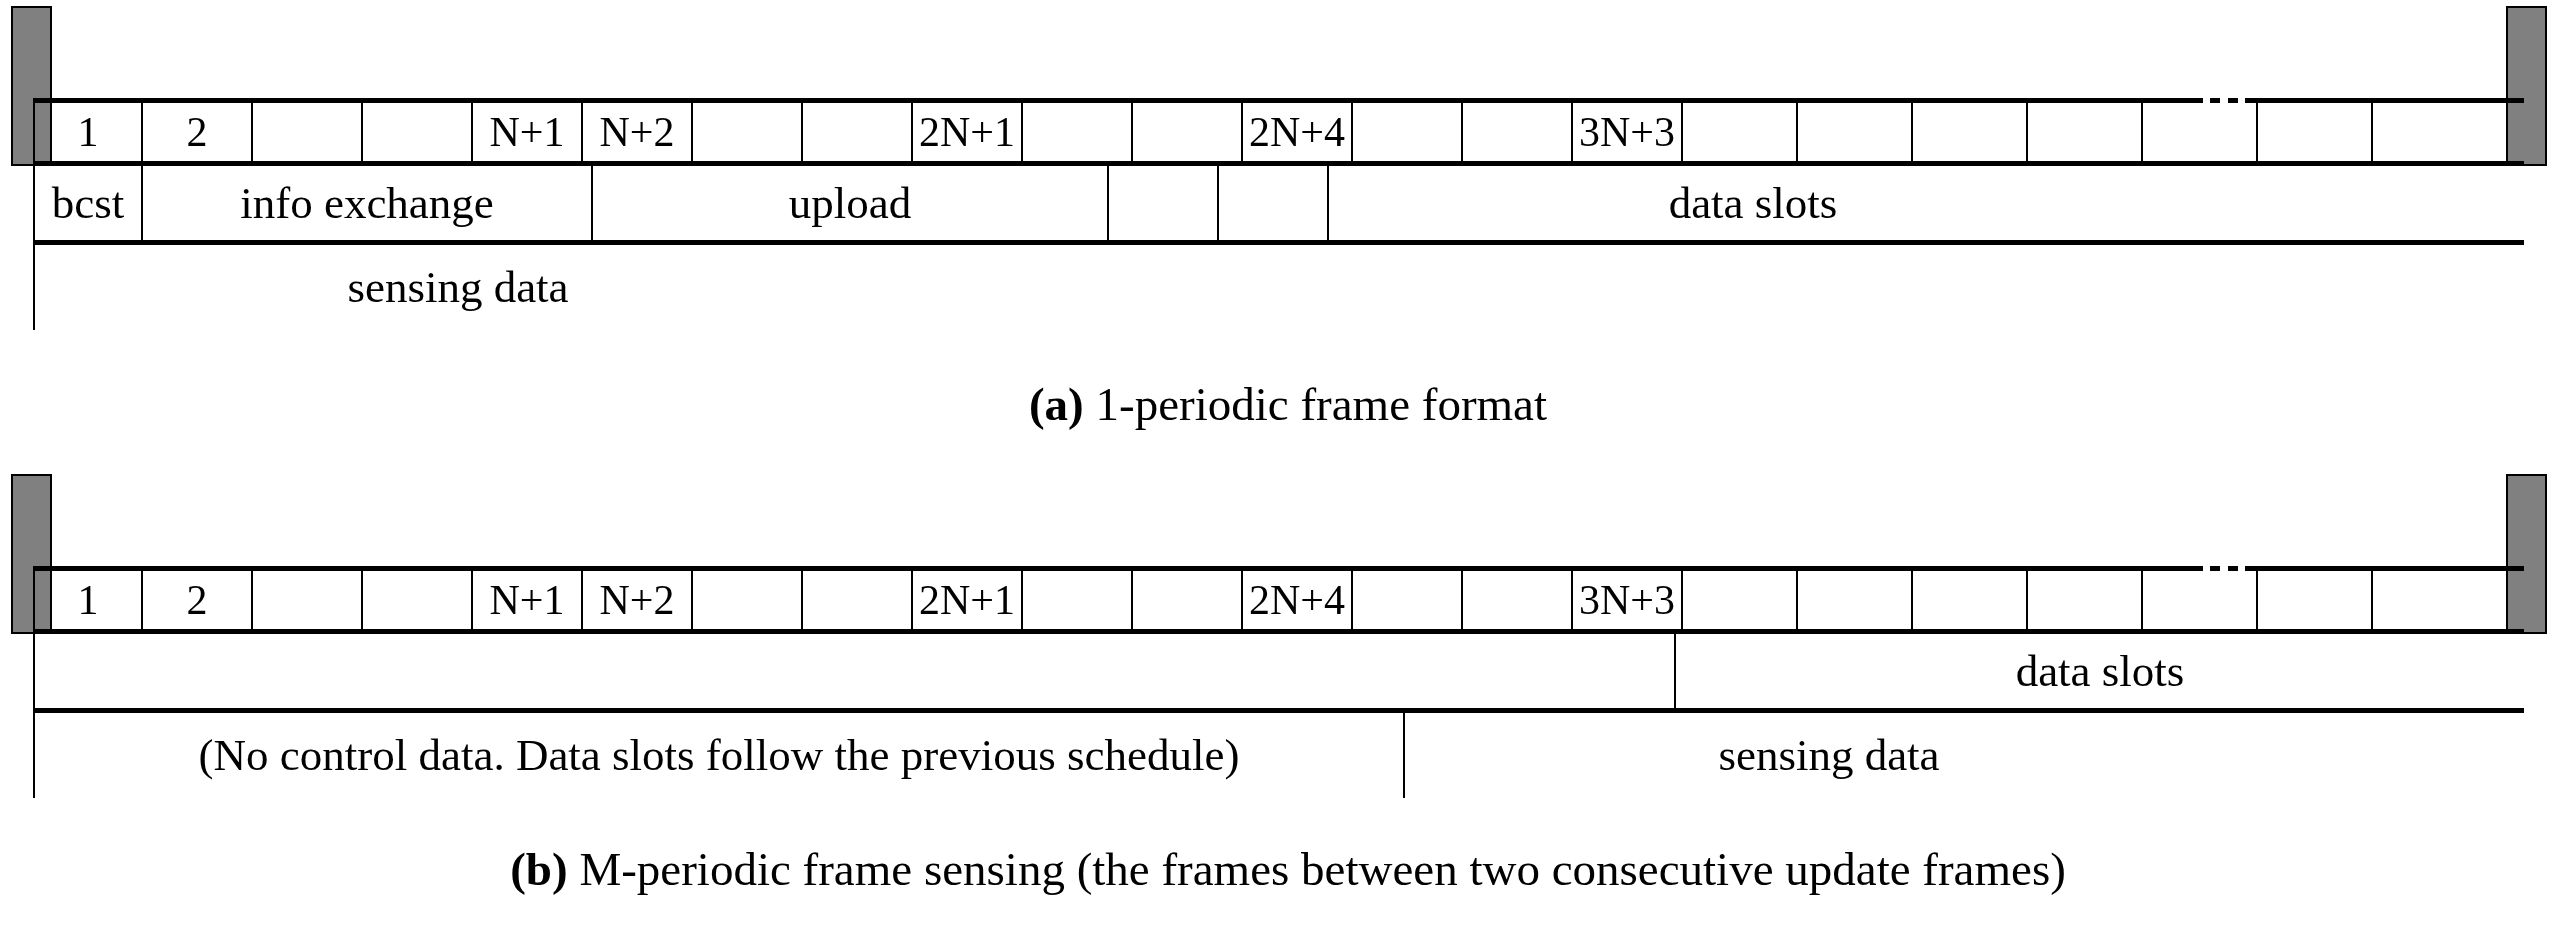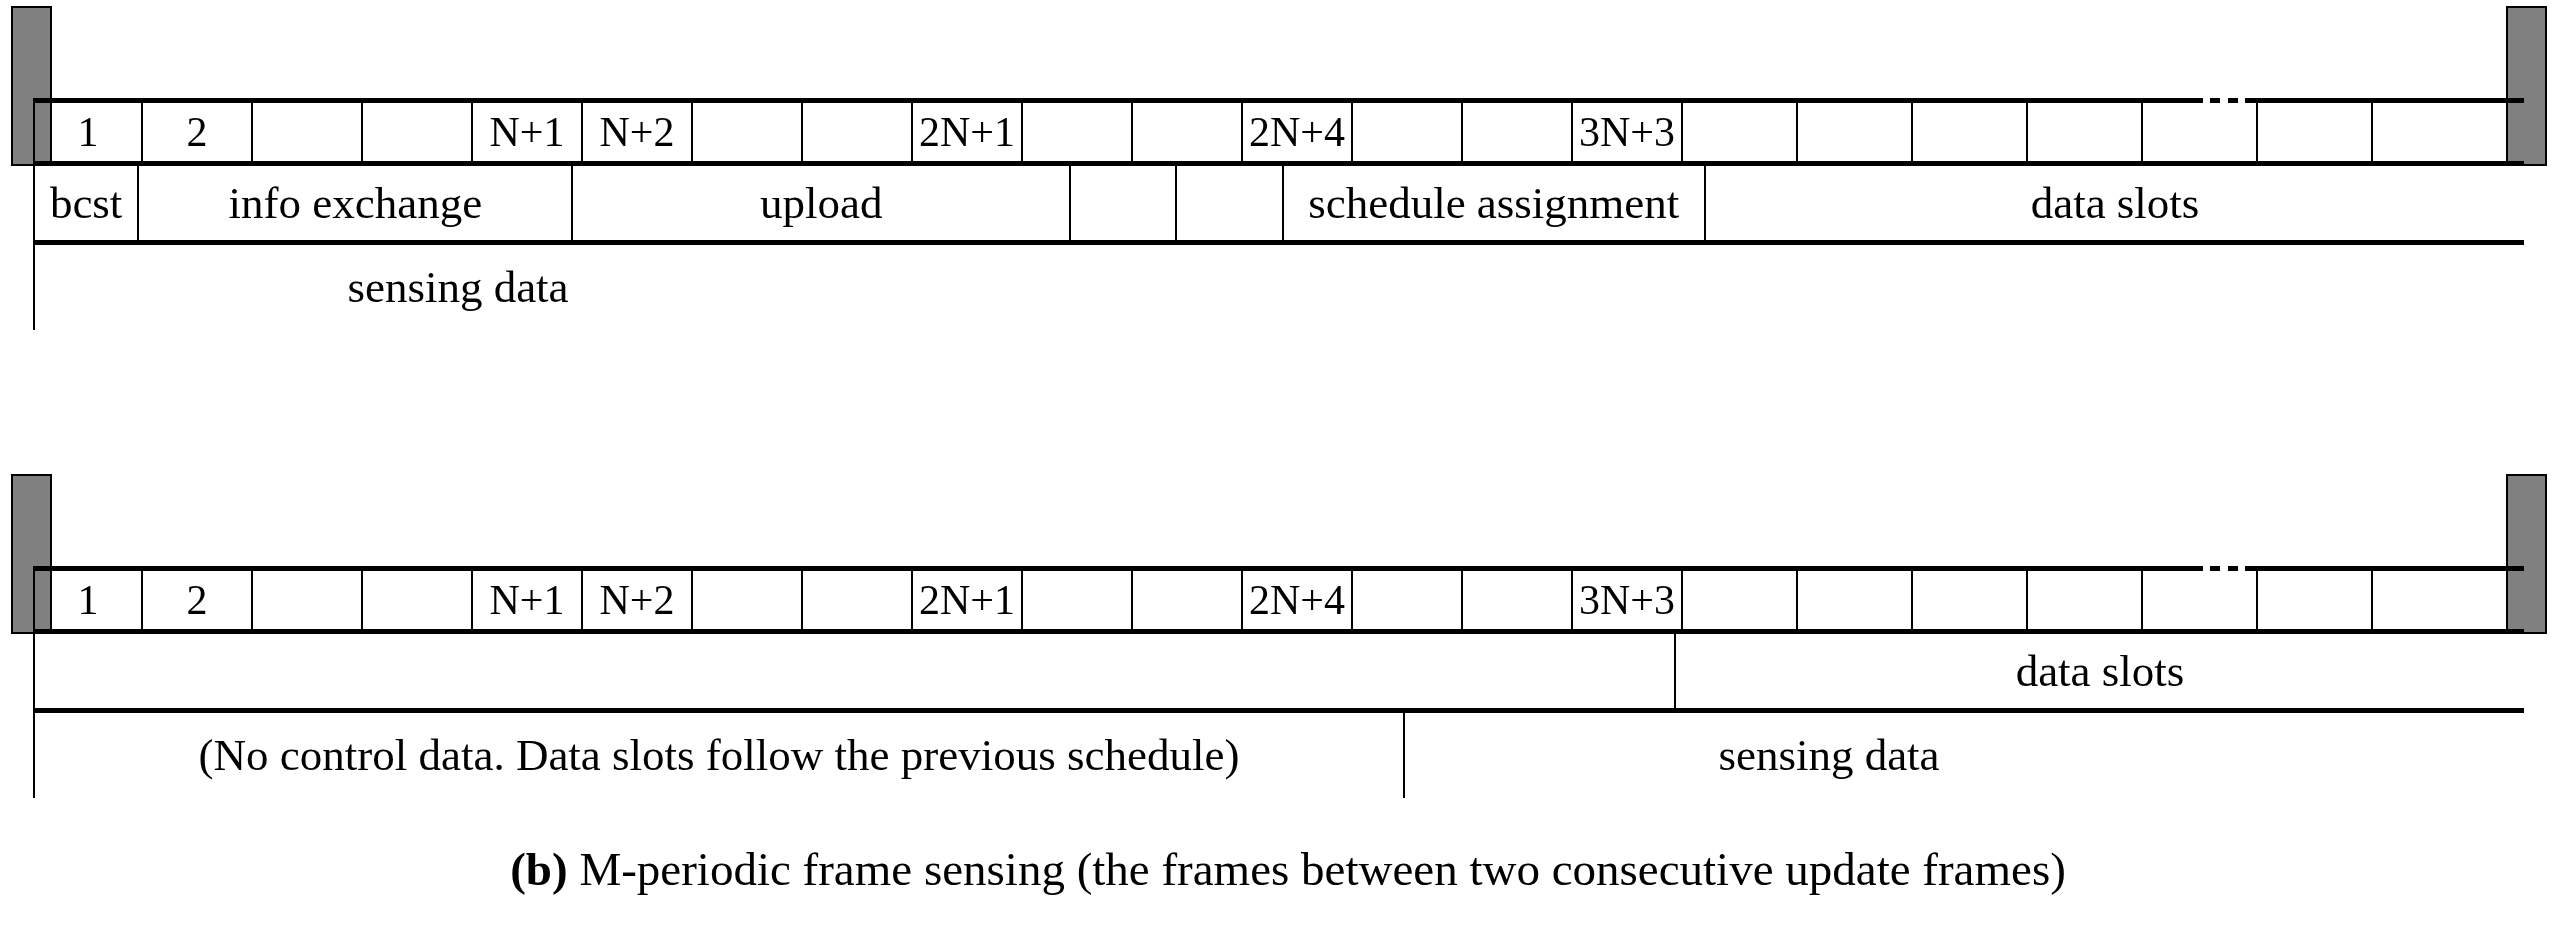--- a/index.html
+++ b/index.html
@@ -143,28 +143,30 @@
         <i></i>
         <i></i>
     </div>
 
     <div class="row labelrow" style="left:33px; top:166px; width:2491px; height:79px;">
       <div class="cell" style="width:110px">bcst</div>
       <div class="cell" style="width:450px">info exchange</div>
       <div class="cell" style="width:516px">upload</div>
       <div class="cell" style="width:110px"></div>
       <div class="cell" style="width:110px"></div>
-      <div class="cell" style="width:438px">schedule assignment</div>
       <div class="cell noright" style="width:848px">data slots</div>
     </div>
 
     <div class="row grouprow" style="left:33px; top:245px; width:2491px; height:85px;">
       <div class="cell noright" style="width:848px">sensing data</div>
     </div>
 
+    <div class="caption" style="top:381px;">
+      <b>(a)</b><span> 1-periodic frame format</span>
+    </div>
   </div>
 
   <div class="panel" style="top:468px;height:464px;">
 
     <div class="endcap" style="left:10.6px; top:6px; width:41px; height:160px;"></div>
     <div class="endcap" style="left:2506px; top:6px; width:41px; height:160px;"></div>
 
     <div class="row slotrow" style="left:33px; top:98px; width:2491px; height:68px;">
       <div class="cell" style="width:110px">1</div>
       <div class="cell" style="width:110px">2</div>

